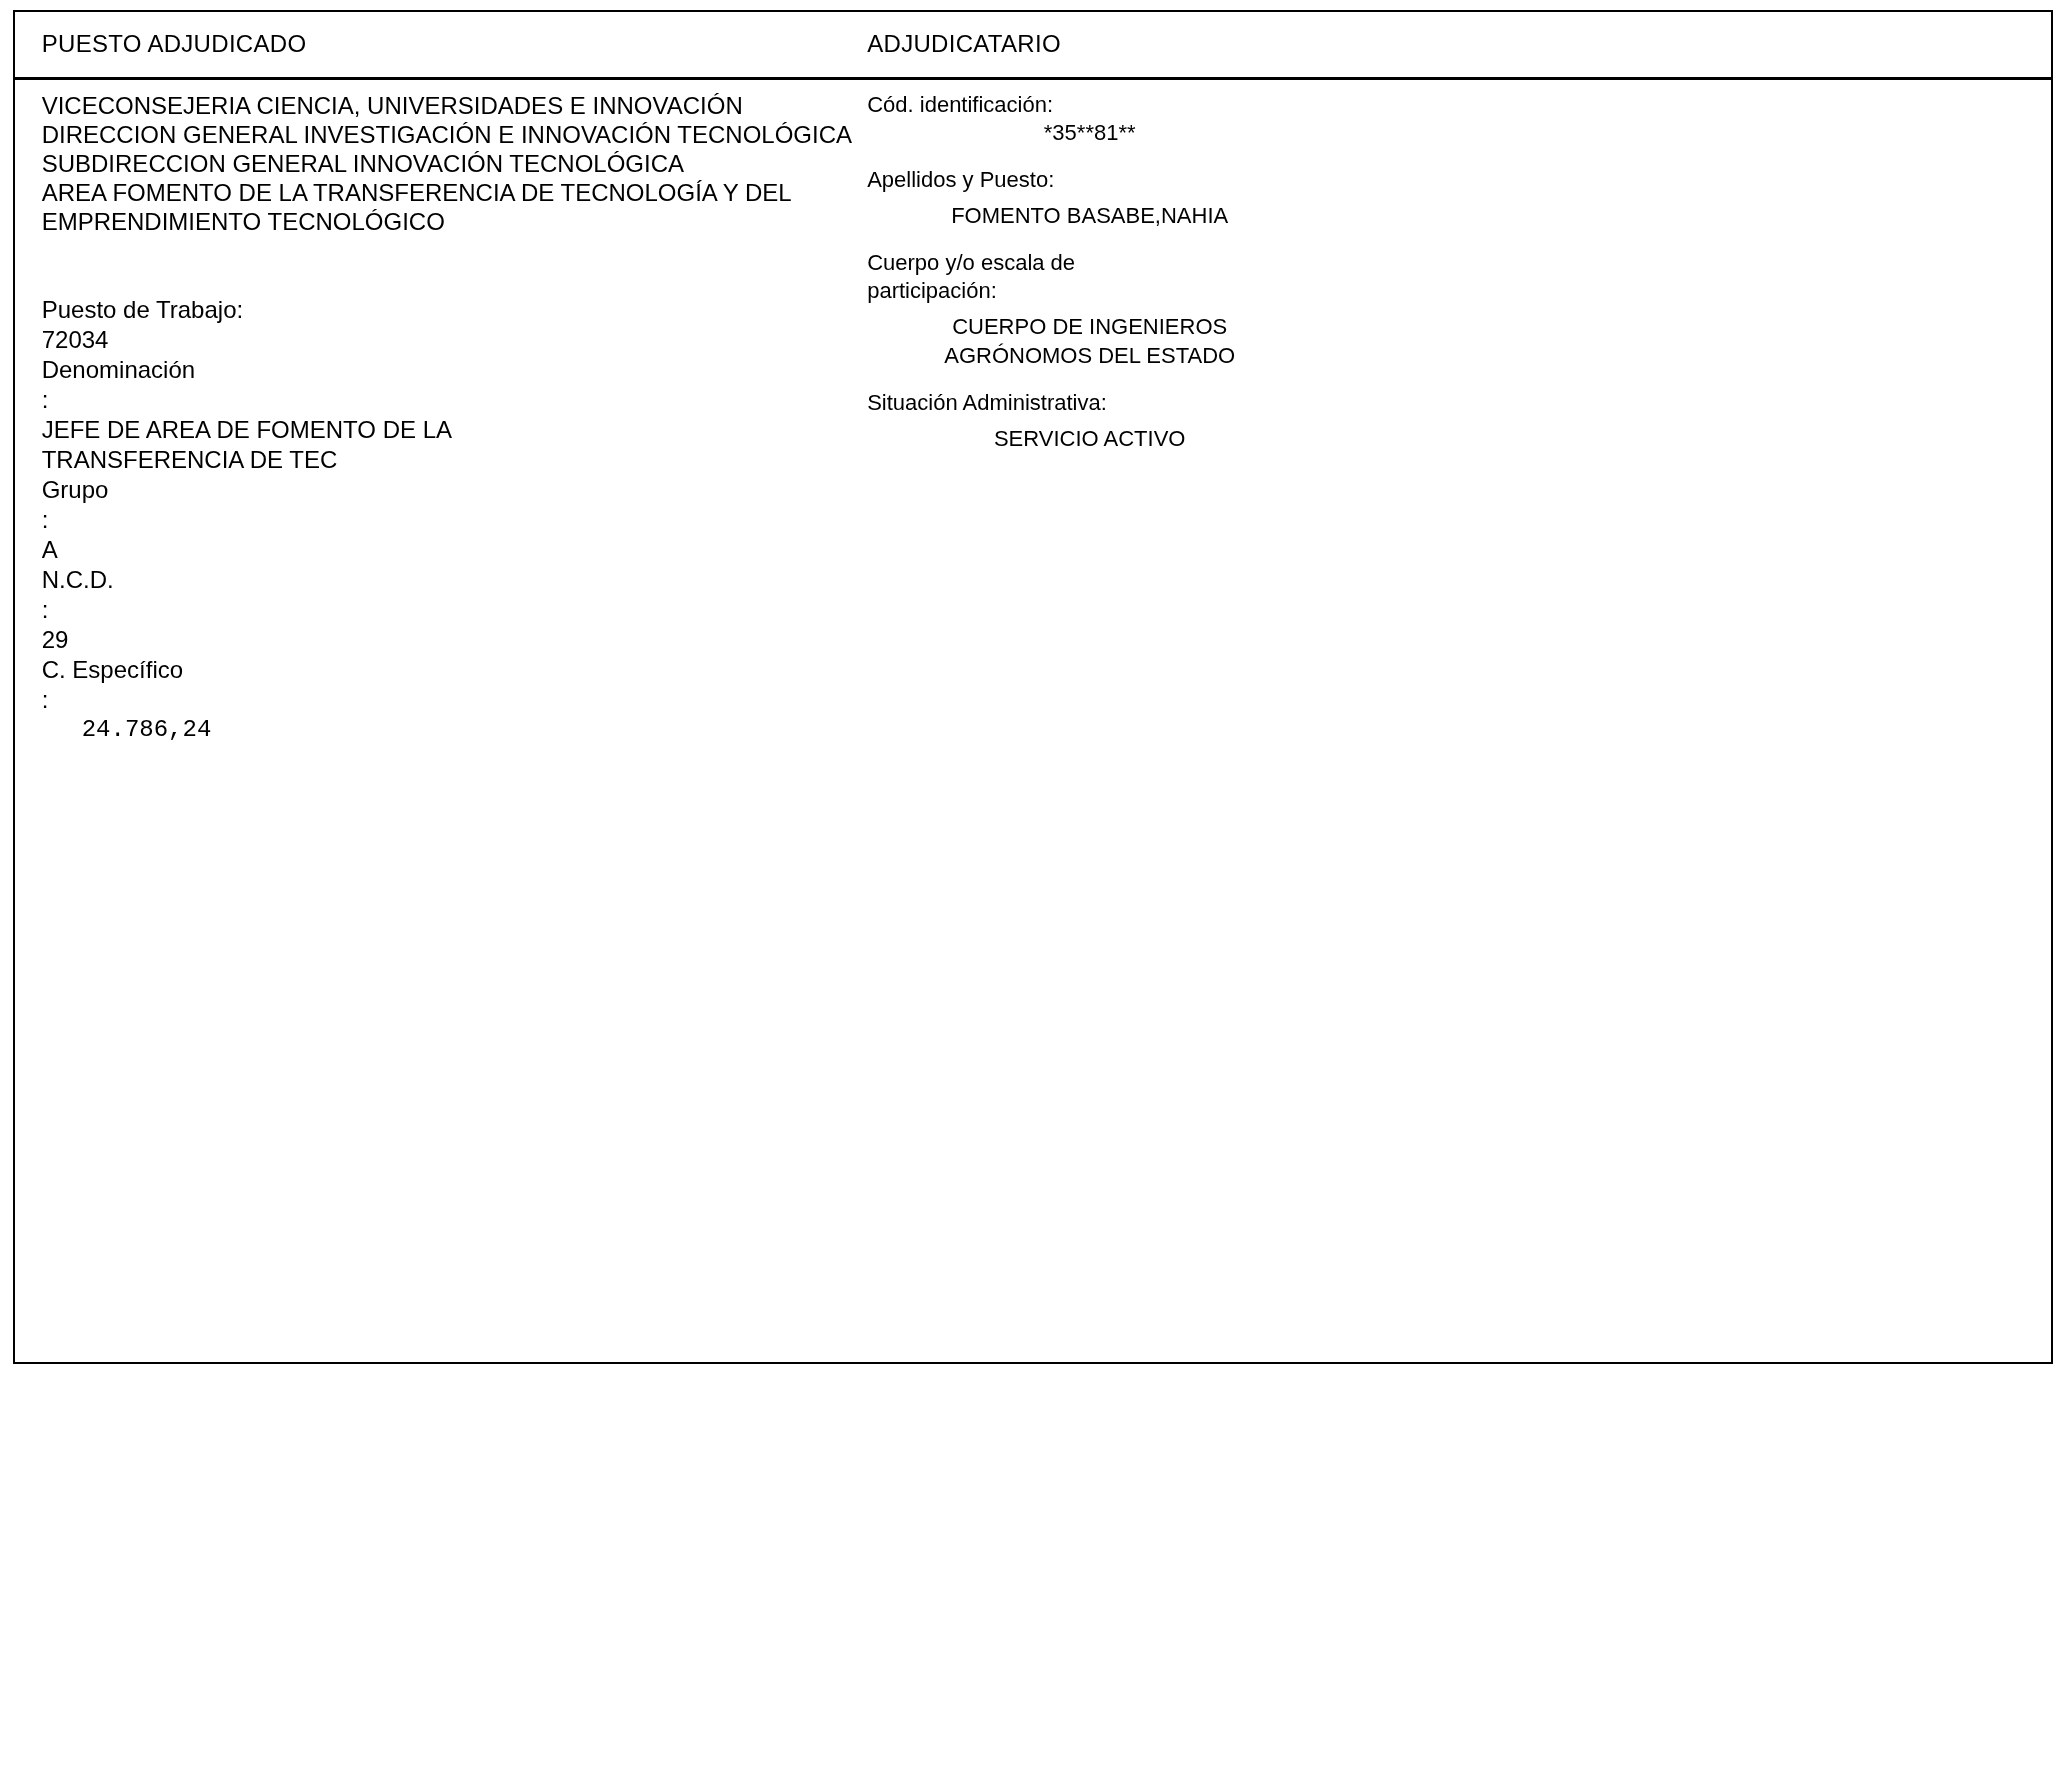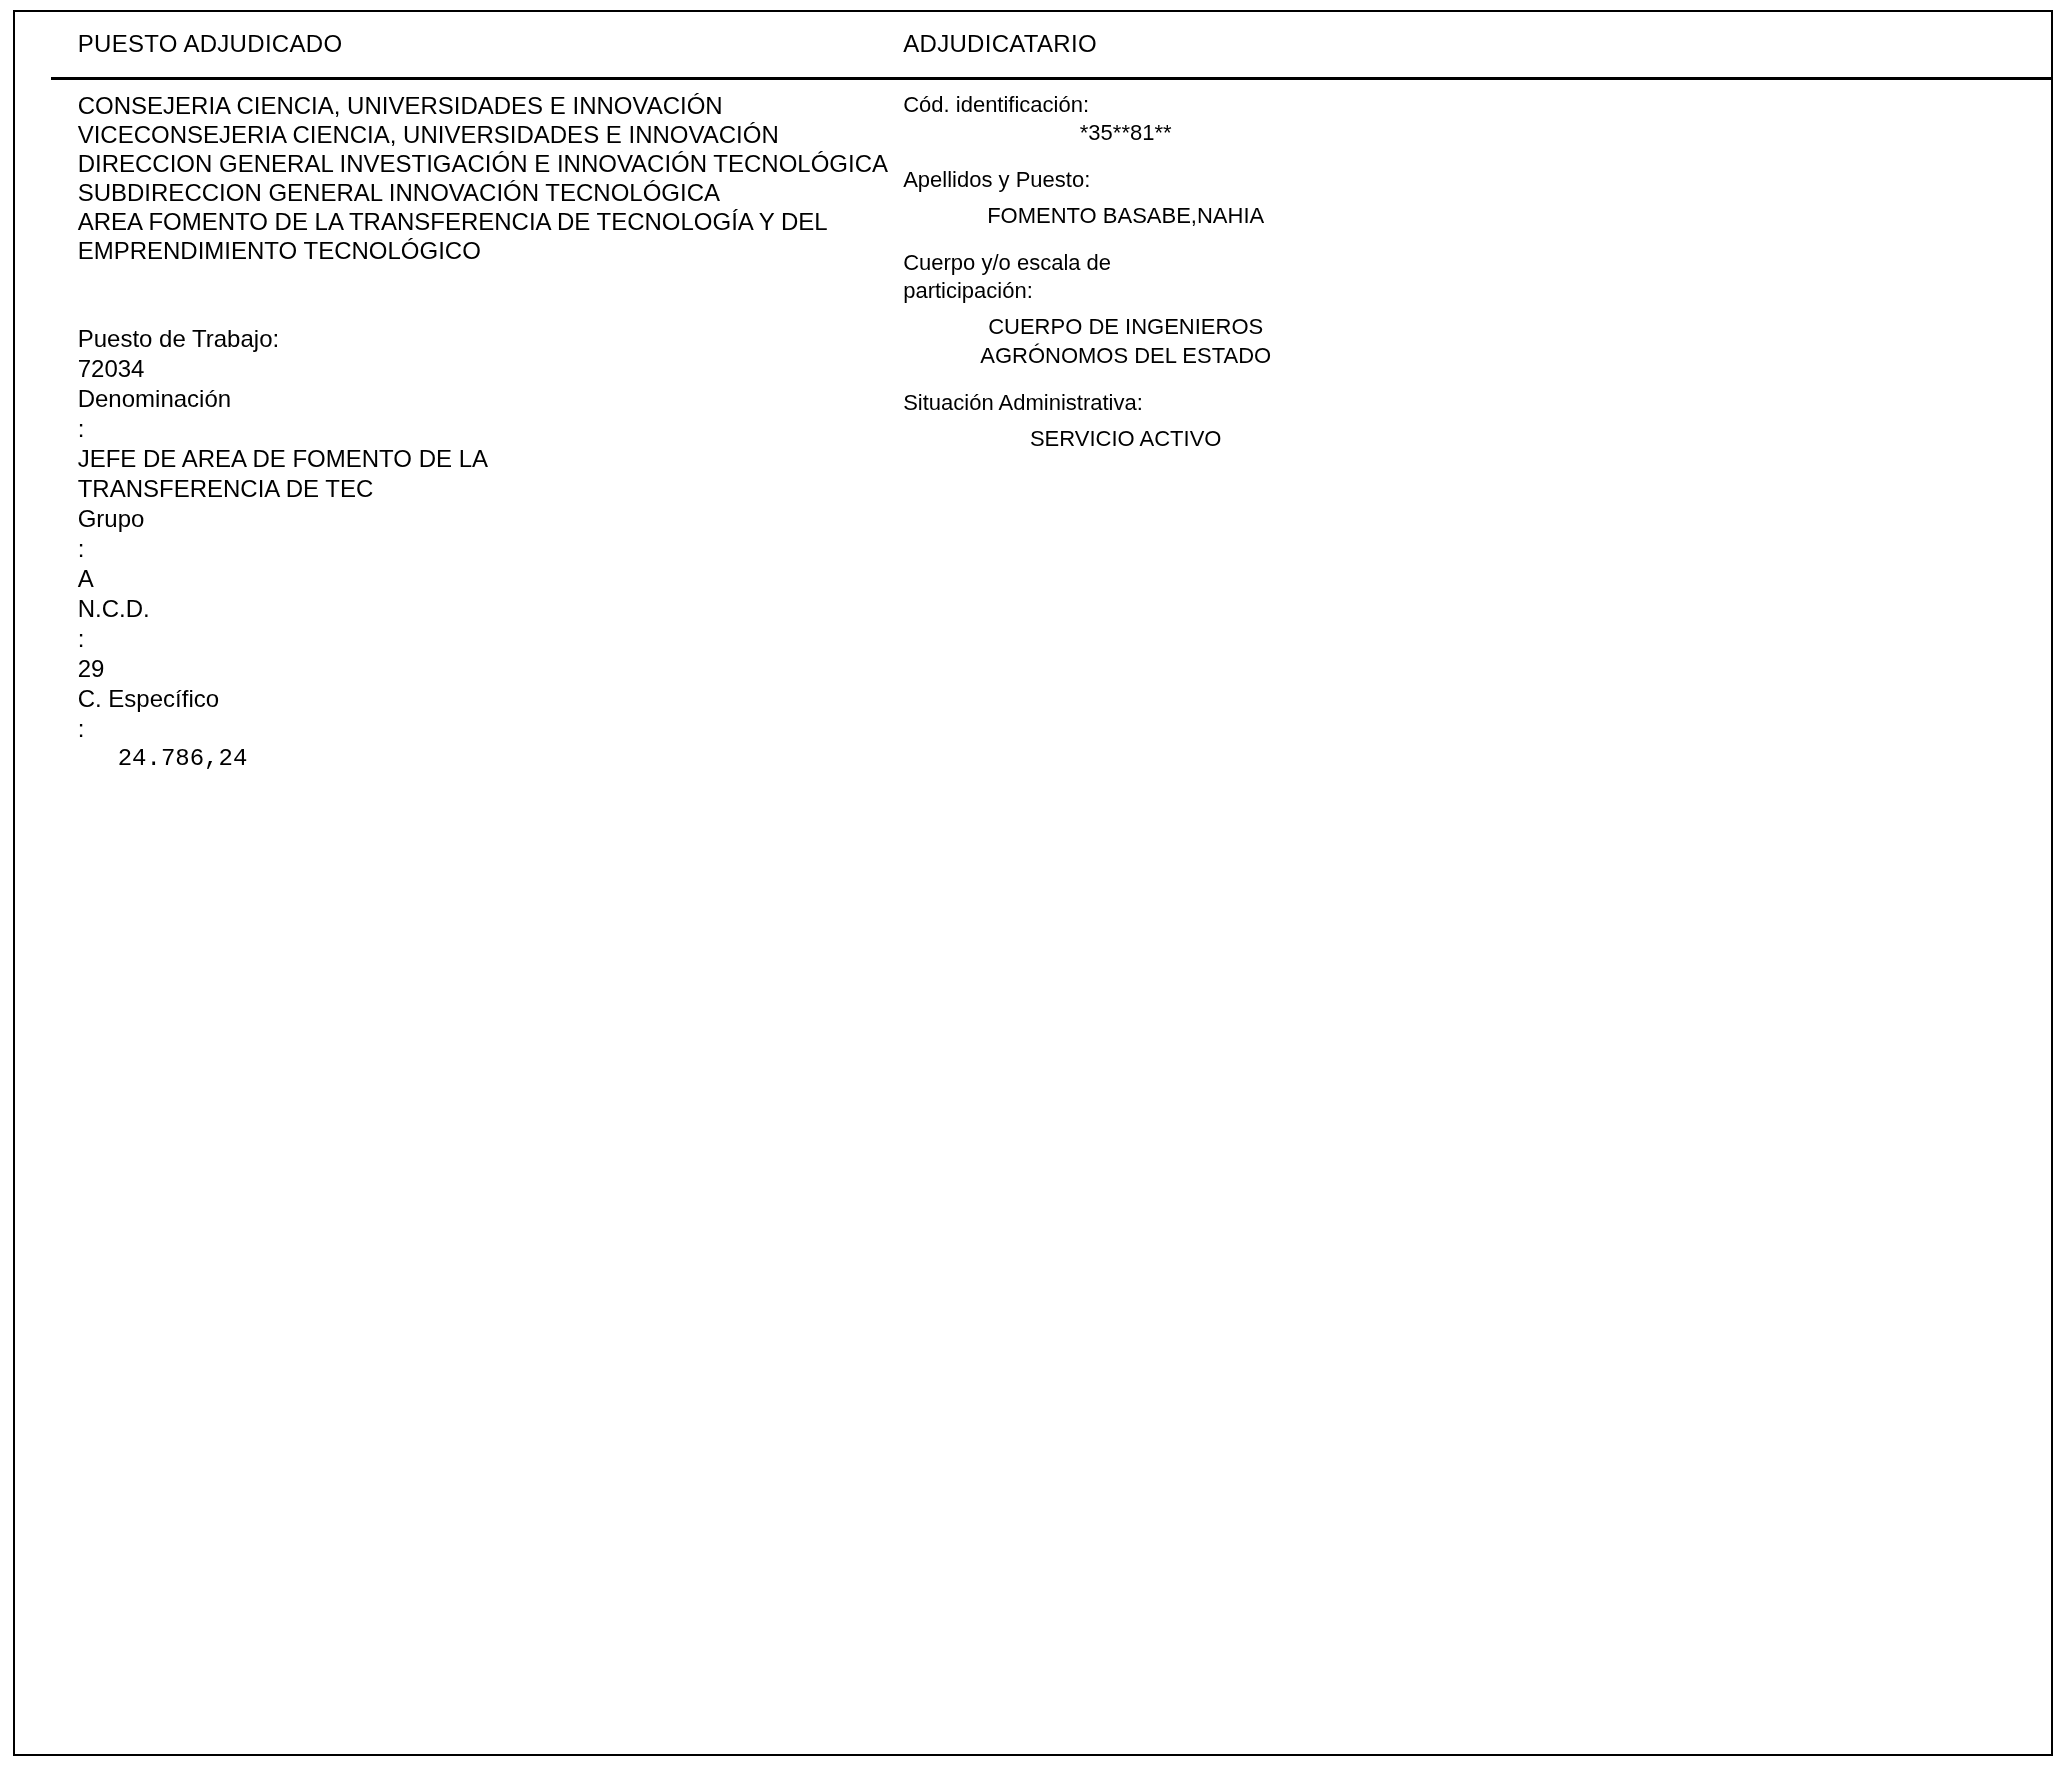--- a/index.html
+++ b/index.html
@@ -16,26 +16,25 @@
     height: 1775px;
     box-sizing: border-box;
     position: relative;
     background: #ffffff;
   }
   .doc-table {
     position: absolute;
     left: 13.2px;
     top: 9.5px;
     width: 2040px;
-    height: 1746px;
+    height: 1354px;
     box-sizing: border-box;
     border: 2.8px solid #000000;
     display: flex;
     flex-direction: column;
-    padding-left: 36px;
   }
   .header-row {
     height: 68px;
     min-height: 68px;
     border-bottom: 3.8px solid #000000;
     display: flex;
     align-items: center;
     box-sizing: border-box;
   }
   .header-cell {
@@ -125,21 +124,20 @@
   <div class="doc-table">
 
     <div class="header-row">
       <div class="header-cell hc-1">PUESTO ADJUDICADO</div>
       <div class="header-cell hc-2">ADJUDICATARIO</div>
     </div>
 
     <div class="body-row">
 
       <div class="col col-puesto">
-        <div class="org-line">CONSEJERIA CIENCIA, UNIVERSIDADES E INNOVACIÓN</div>
         <div class="org-line">VICECONSEJERIA CIENCIA, UNIVERSIDADES E INNOVACIÓN</div>
         <div class="org-line wrap">DIRECCION GENERAL INVESTIGACIÓN E INNOVACIÓN TECNOLÓGICA</div>
         <div class="org-line">SUBDIRECCION GENERAL INNOVACIÓN TECNOLÓGICA</div>
         <div class="org-line wrap">AREA FOMENTO DE LA TRANSFERENCIA DE TECNOLOGÍA Y DEL EMPRENDIMIENTO TECNOLÓGICO</div>
 
         <div class="spacer-block"></div>
 
         <div class="field no-colon">
           <span class="lbl">Puesto de Trabajo:</span>
           <span class="val">72034</span>

